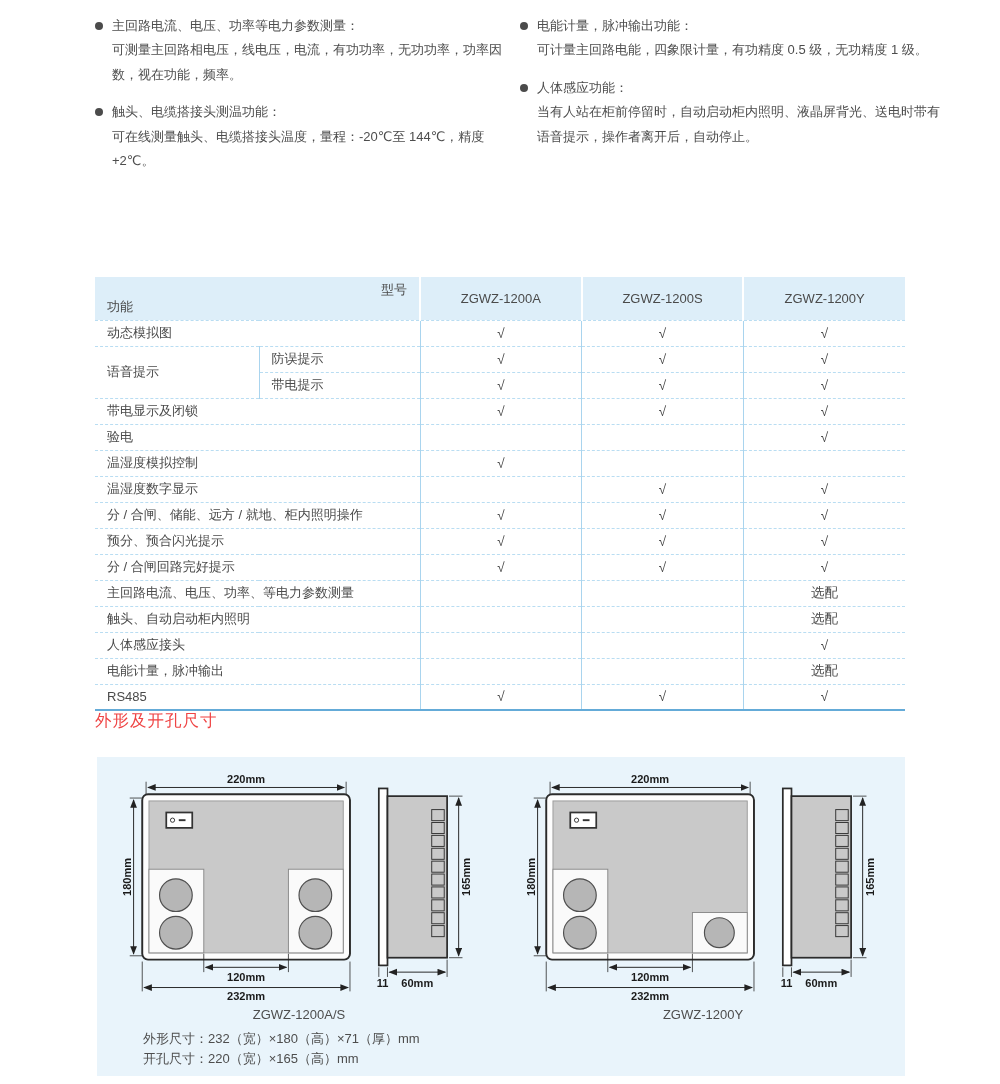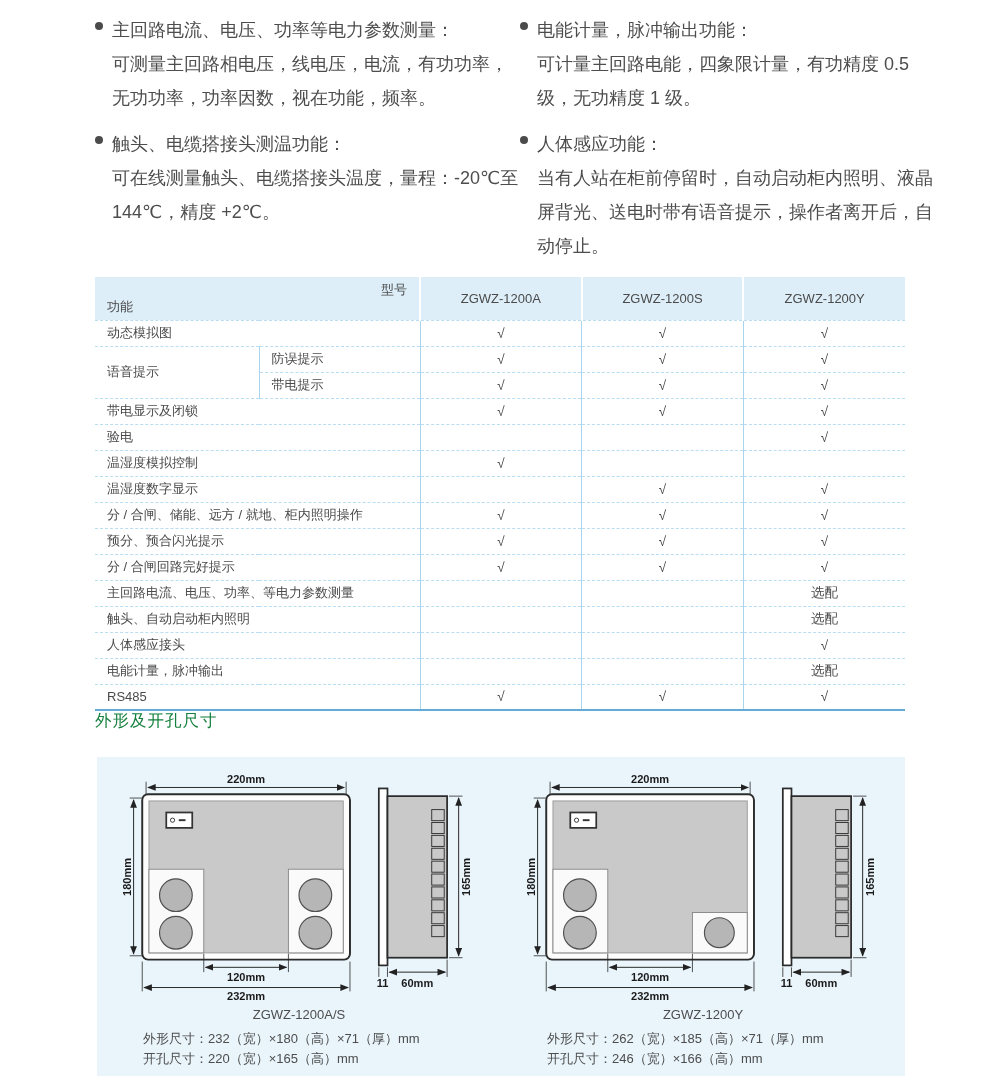--- a/index.html
+++ b/index.html
@@ -9,21 +9,21 @@
     font-family:"Liberation Sans","DejaVu Sans",sans-serif;
     color:#4a4a4a; overflow:hidden;
   }
 
   
   .top-features { position:absolute; top:14px; left:95px; width:850px; display:flex; }
   .feat-col-left  { width:425px; }
   .feat-col-right { width:425px; }
   .feature-item { display:flex; gap:9px; margin-bottom:13px; }
   .bullet-dot { width:8px; height:8px; border-radius:50%; background:#4b4b4b; margin-top:8px; flex:none; }
-  .feature-text { font-size:18px; line-height:1.88; color:#4d4d4d; }
+  .feature-text { font-size:13px; line-height:1.88; color:#4d4d4d; }
   .feature-title { display:block; }
   .feature-body  { display:block; }
 
   
   table.feature-table {
     position:absolute; left:95px; top:245px; width:810px;
     border-collapse:collapse; table-layout:fixed;
     font-size:13px; color:#4a4a4a;
     border-bottom:2px solid #64abd8;
     margin-top:32px;
@@ -50,21 +50,21 @@
     vertical-align:middle;
   }
   .feature-table tbody td.label-cell { text-align:left; padding:0 10px 0 12px; }
   .feature-table tbody td.group-cell { text-align:left; padding:0 10px 0 12px; }
   .feature-table tbody td.sub-cell   { border-left:1px solid #a9d4ee; }
   .feature-table tbody td.val-cell   { border-left:1px solid #a9d4ee; text-align:center; font-size:13.5px; }
 
   
   .dims-heading {
     position:absolute; left:95px; top:710px;
-    font-size:16.5px; color:#15803d; letter-spacing:1px;
+    font-size:16.5px; color:#ef4444; letter-spacing:1px;
   }
   .dims-panel {
     position:absolute; left:97px; top:757px; width:808px; height:319px;
     background:#e9f4fb; display:flex;
   }
   .drawing-block { width:50%; display:flex; flex-direction:column; align-items:center; padding-top:14px; }
   .drawing-svg { display:block; }
   .model-name { font-size:13px; color:#4d4d4d; margin-top:3px; }
   .dims-text { align-self:flex-start; padding-left:46px; margin-top:7px;
                font-size:13px; color:#4d4d4d; line-height:1.55; }
@@ -376,19 +376,15 @@
 
         <line class="ext-line" x1="266" y1="202" x2="266" y2="212"></line>
         <line class="ext-line" x1="275" y1="202" x2="275" y2="212"></line>
         <line class="ext-line" x1="337" y1="194" x2="337" y2="212"></line>
         <line class="dim-line" x1="277" y1="207" x2="335" y2="207" marker-start="url(#ahB)" marker-end="url(#ahB)"></line>
         <text class="dim-label" x="270" y="222" text-anchor="middle">11</text>
         <text class="dim-label" x="306" y="222" text-anchor="middle">60mm</text>
       </g>
     </svg>
     <div class="model-name">ZGWZ-1200Y</div>
-    <div class="dims-text">
-      <div>外形尺寸：262（宽）×185（高）×71（厚）mm</div>
-      <div>开孔尺寸：246（宽）×166（高）mm</div>
-    </div>
   </div>
 
 </div>
 
 </body></html>

